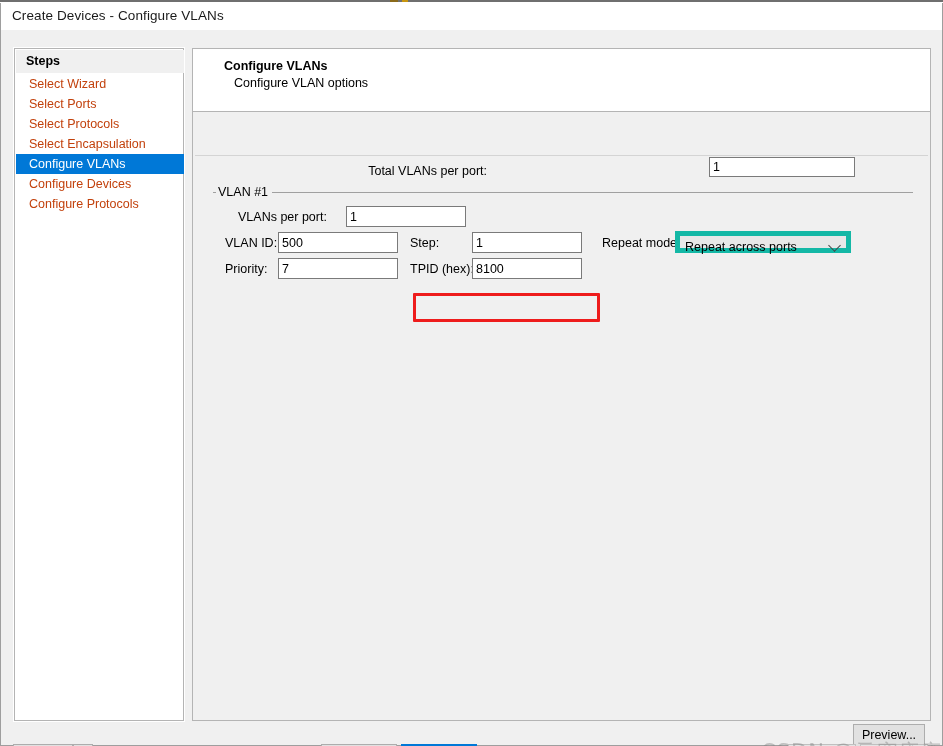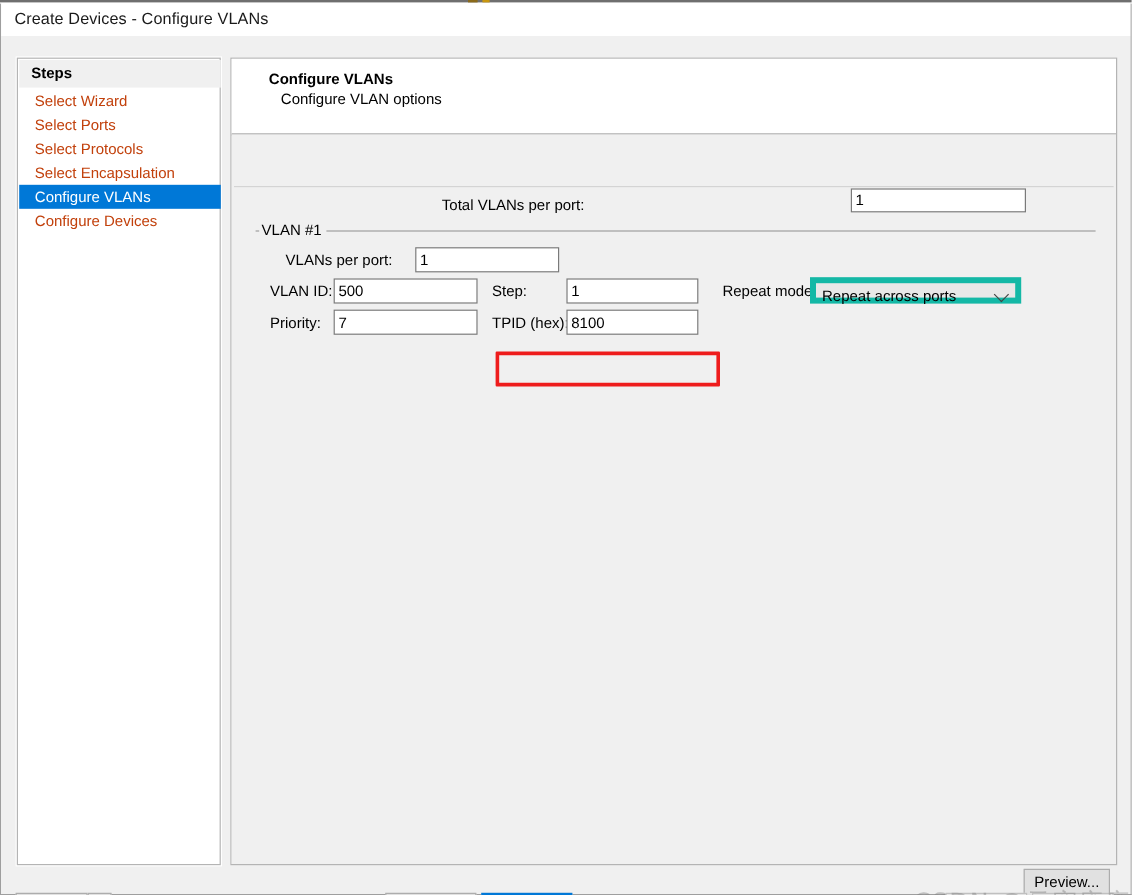--- a/index.html
+++ b/index.html
@@ -271,20 +271,21 @@
 
     <div id="steps-panel">
       <div id="steps-header">Steps</div>
       <div id="steps-list">
         <div class="step-item">Select Wizard</div>
         <div class="step-item">Select Ports</div>
         <div class="step-item">Select Protocols</div>
         <div class="step-item">Select Encapsulation</div>
         <div class="step-item selected">Configure VLANs</div>
         <div class="step-item">Configure Devices</div>
+        <div class="step-item">Configure Protocols</div>
       </div>
     </div>
 
     <div id="content">
 
       <div id="content-header">
         <div class="h1">Configure VLANs</div>
         <div class="h2">Configure VLAN options</div>
       </div>
 

